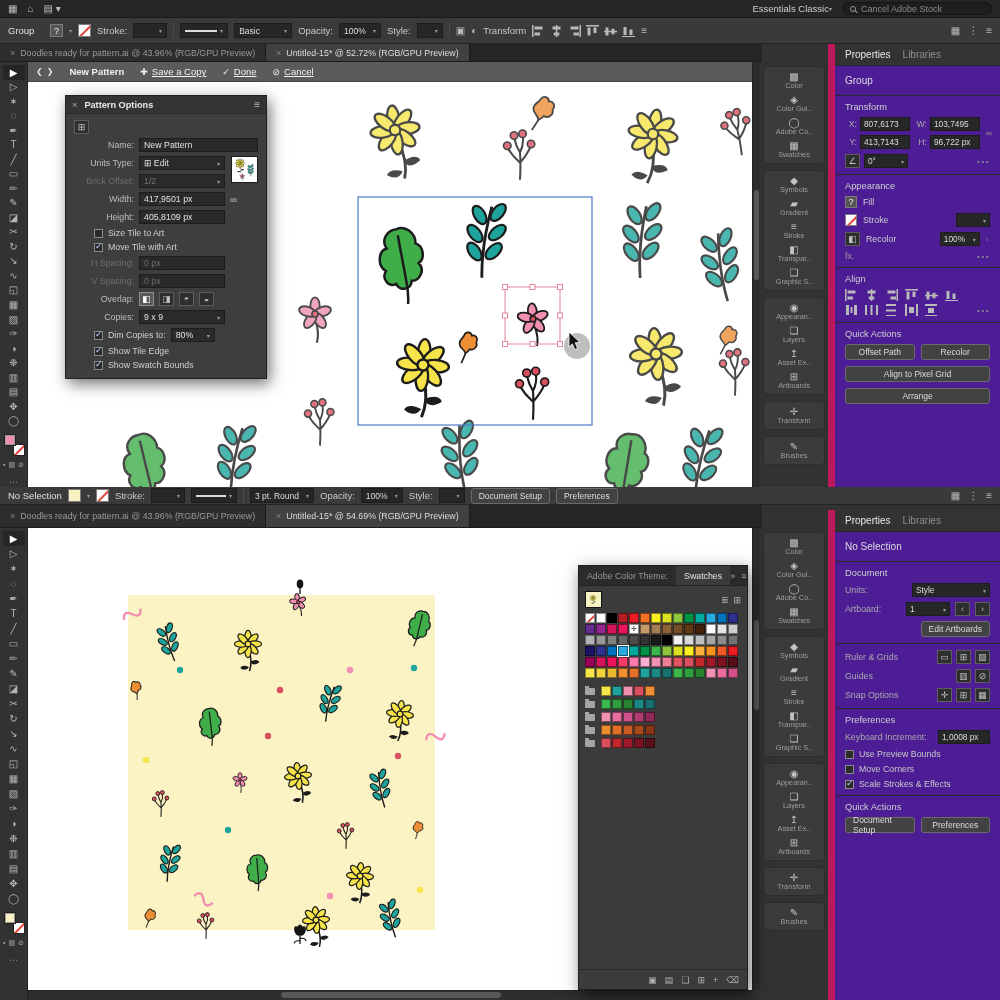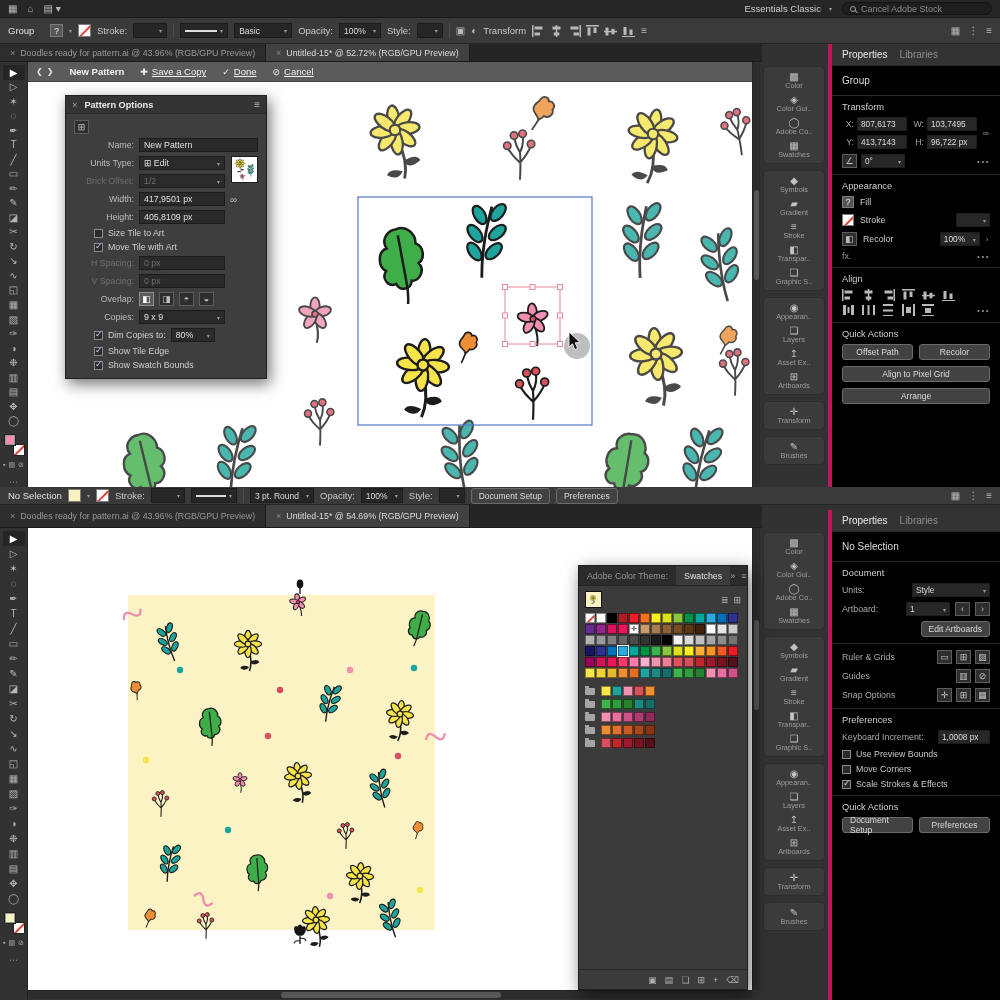--- a/index.html
+++ b/index.html
@@ -5,21 +5,21 @@
   *{margin:0;padding:0;box-sizing:border-box}
   html,body{width:1000px;height:1000px}
   body{font-family:"Liberation Sans",sans-serif;background:#323232;overflow:hidden;color:#c8c8c8}
   .screen{position:relative;width:1000px;height:1000px;background:#323232;overflow:hidden}
   .abs{position:absolute}
   
   .menubar{left:0;top:0;width:1000px;height:18px;background:#262626;border-bottom:1px solid #1a1a1a;display:flex;align-items:center;gap:10px;padding:0 8px;font-size:10px;color:#cfcfcf}
   .mb-title{position:absolute;left:0;right:0;text-align:center;font-size:10px;color:#d8d8d8;pointer-events:none}
   .mbi{font-size:10px;color:#bdbdbd}
   .mb-right{margin-left:auto;display:flex;gap:10px;align-items:center;z-index:1}
-  .workspace{display:flex;gap:8px;align-items:center;font-size:9.5px;color:#cfcfcf}
+  .workspace{display:flex;gap:0;align-items:center;font-size:9.5px;color:#cfcfcf}
   .searchbox{display:flex;align-items:center;gap:5px;background:#1e1e1e;border:1px solid #141414;border-radius:8px;height:13px;padding:0 7px;width:150px;color:#8a8a8a;font-size:9px}
   .mag{width:6px;height:6px;border:1px solid #999;border-radius:50%;position:relative;flex:none}
   .mag::after{content:"";position:absolute;width:4px;height:1px;background:#999;right:-3px;bottom:-1px;transform:rotate(45deg)}
   
   .cbar{background:#3a3a3a;border-bottom:1px solid #232323;display:flex;align-items:center;gap:6px;padding:0 8px;font-size:9.5px;color:#c9c9c9}
   .ctxlab{font-size:9.5px;color:#e0e0e0;flex:none}
   .csep{width:1px;height:15px;background:#4c4c4c;flex:none}
   .inbox{background:#262626;border:1px solid #1c1c1c;height:15px;display:inline-flex;align-items:center;gap:3px;padding:0 4px;font-size:8.5px;color:#ddd;flex:none}
   .caret{font-size:6px;color:#9a9a9a}
   .swwell{width:13px;height:13px;border:1px solid #7c7c7c;background:#565656;display:inline-flex;align-items:center;justify-content:center;font-size:9px;color:#eee;flex:none}
@@ -67,21 +67,21 @@
   .thumb{position:absolute;right:8px;top:42px;width:27px;height:27px;background:#fff;border:1px solid #1b1b1b}
   .icbox{width:15px;height:14px;border:1px solid #5d5d5d;background:#2e2e2e;display:inline-flex;align-items:center;justify-content:center;font-size:9px;color:#c0c0c0;flex:none}
   .icbox.on{background:#5a5a5a;border-color:#8f8f8f;color:#fff}
   
   .strip{display:flex;flex-direction:column;align-items:center;padding-top:4px}
   .pgroup{background:#3b3b3b;border:1px solid #2c2c2c;border-radius:4px;margin-bottom:6px;padding:2px 0;width:62px}
   .pitem{height:23px;display:flex;flex-direction:column;align-items:center;justify-content:center}
   .pi-ic{font-size:10px;color:#c2c2c2;line-height:11px}
   .pi-lb{font-size:7.3px;color:#9e9e9e;line-height:8px}
   
-  .pp{background:#000000;border-left:4px solid #be185d}
+  .pp{background:#4c1d95;border-left:7px solid #be185d}
   .pp-head{height:22px;background:#333;border-bottom:1px solid #272727;display:flex;align-items:center;gap:12px;padding:0 10px}
   .pp-tab{font-size:10px;color:#8f8f8f}
   .pp-tab.act{color:#e8e8e8}
   .pp-body{padding:6px 10px;font-size:8.8px}
   .ctx{font-size:10px;color:#dcdcdc;padding:3px 0}
   .hr{height:1px;background:#2a2a2a;margin:6px -10px}
   .seclab{color:#cfcfcf;font-size:9.3px;margin:3px 0 5px}
   .kv{display:grid;grid-template-columns:12px 50px 14px 50px 12px;gap:4px 3px;align-items:center;color:#a8a8a8}
   .klab{text-align:right}
   .pin{background:#272727;border:1px solid #1d1d1d;height:14px;display:inline-flex;align-items:center;justify-content:space-between;gap:2px;padding:0 3px;color:#ddd;font-size:8.3px}

